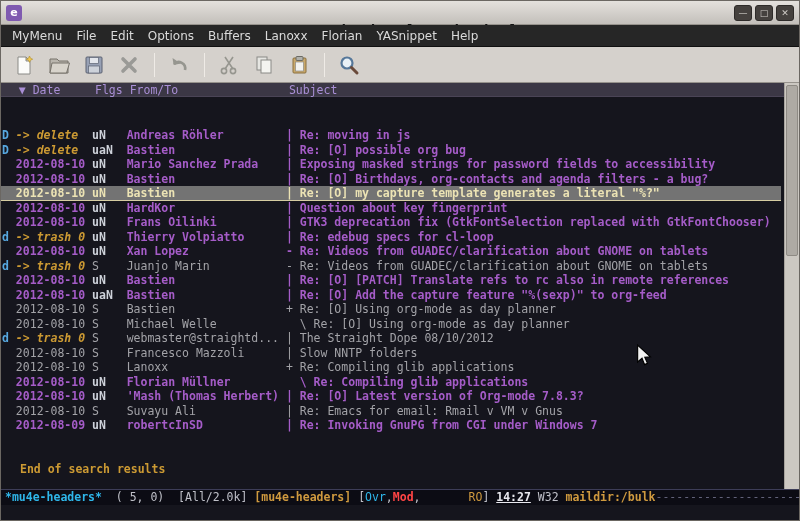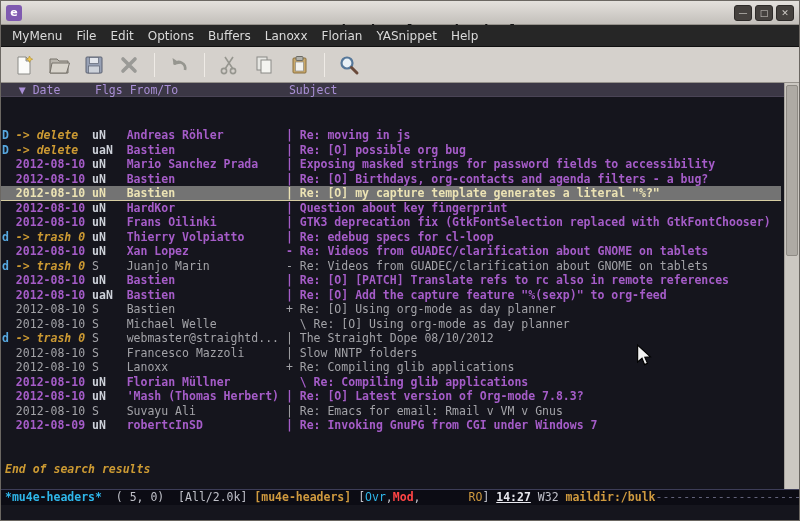--- a/index.html
+++ b/index.html
@@ -36,21 +36,21 @@
                border-bottom:1px solid #4a4456;line-height:14px;}
   .buffer{flex:1;overflow:hidden;padding:2px 18px 0 0;position:relative;}
   .row{height:14.5px;padding-left:1px;}
   .face-unread{color:#a55cc8;font-weight:bold;}
   .face-seen{color:#a3a3a8;}
   .flags-unread{color:#ced2da;font-weight:bold;}
   .mark-date{color:#cc9a33;font-weight:bold;font-style:italic;}
   .prefix-mark{color:#57a8e0;font-weight:bold;}
   .row.current{background:#737373;box-shadow:inset 0 -1px 0 #d6cda2;}
   .row.current span{color:#ece3b4 !important;font-weight:bold;font-style:normal;}
-  .end-line{color:#cc9a33;font-style:italic;font-weight:bold;padding-left:4px;height:14.5px;}
+  .end-line{color:#cc9a33;font-weight:bold;padding-left:19px;height:14.5px;}
 
   
   .scrollbar{position:absolute;right:0;top:0;bottom:31px;width:15px;background:#ccc8c2;
              border-left:1px solid #a8a49e;}
   .scroll-thumb{position:absolute;left:1px;right:1px;top:2px;height:42%;background:#aeaaa4;
                 border:1px solid #8e8a84;border-radius:2px;}
 
   
   .modeline{height:16px;flex:0 0 16px;background:#0c0c14;border-top:1px solid #3d3d58;
             padding-left:4px;line-height:15px;overflow:hidden;color:#bfc0c8;}

